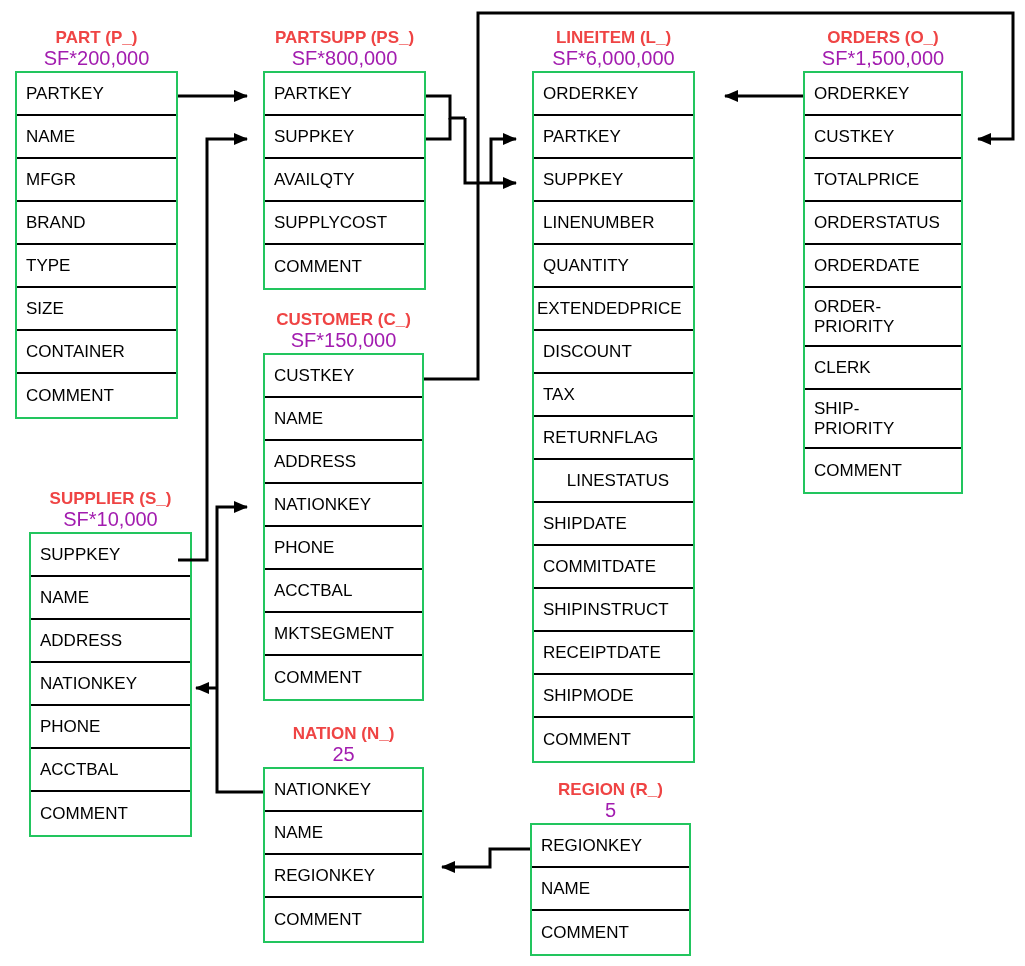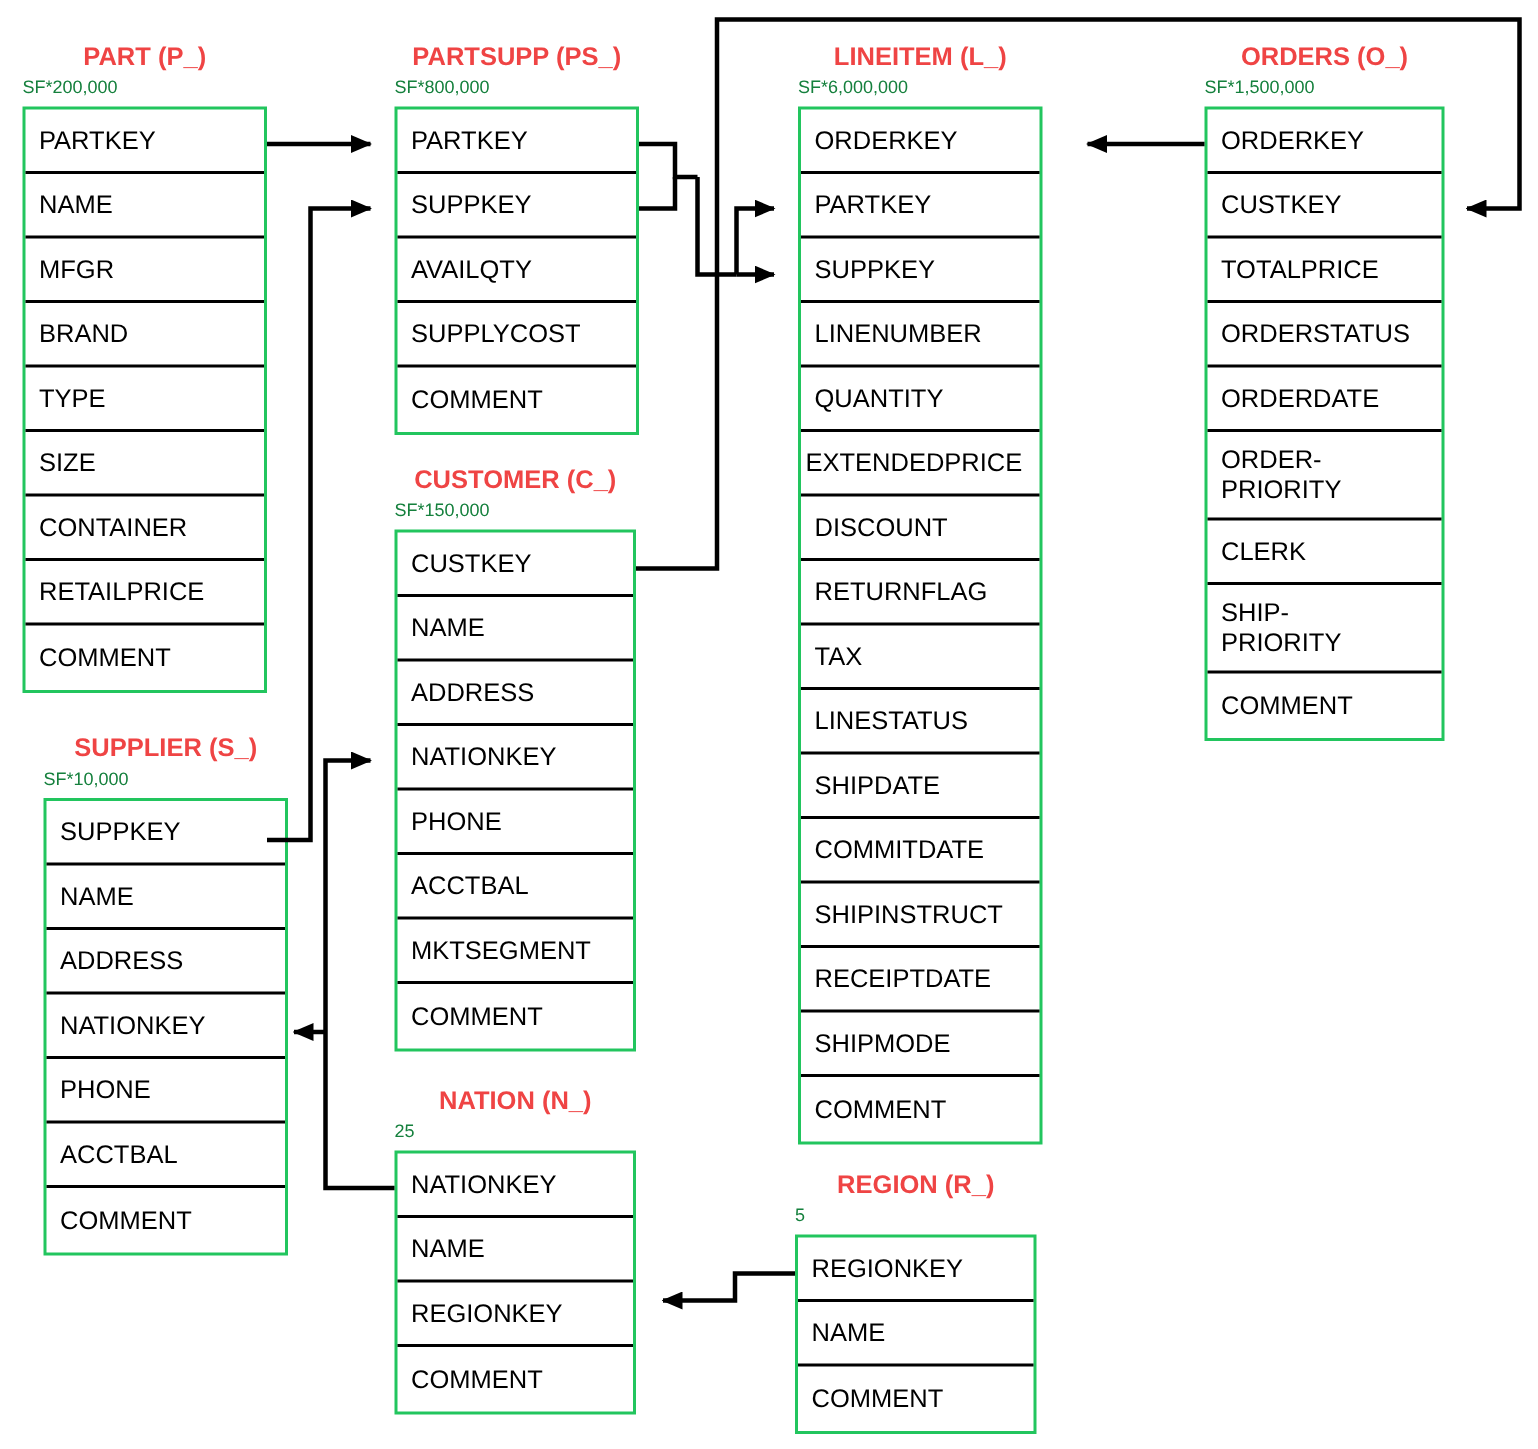--- a/index.html
+++ b/index.html
@@ -20,23 +20,23 @@
   }
   .tbl-title {
     font-weight: bold;
     font-size: 17px;
     color: #ef4444;
     text-align: center;
     line-height: 20px;
     white-space: nowrap;
   }
   .tbl-card {
-    font-size: 12px;
-    color: #15803d;
-    text-align: left;
+    font-size: 20px;
+    color: #a21caf;
+    text-align: center;
     line-height: 20px;
     white-space: nowrap;
   }
   .tbl-box {
     border: 2px solid #22c55e;
     background: #fff;
     box-sizing: border-box;
   }
   .tbl-row {
     border-bottom: 2px solid #000;
@@ -88,23 +88,20 @@
       <div class="tbl-row" style="height:43px;">
           <span class="rowtext">TYPE</span>
         </div>
       <div class="tbl-row" style="height:43px;text-align:center;">
           <span class="rowtext">SIZE</span>
         </div>
       <div class="tbl-row" style="height:43px;">
           <span class="rowtext">CONTAINER</span>
         </div>
       <div class="tbl-row" style="height:43px;">
-          <span class="rowtext">RETAILPRICE</span>
-        </div>
-      <div class="tbl-row" style="height:43px;">
           <span class="rowtext">COMMENT</span>
         </div>
     </div>
   </div>
 
   <div class="table-block" style="left:263px; top:28px; width:163px;">
     <div class="tbl-title">PARTSUPP (PS_)</div>
     <div class="tbl-card">SF*800,000</div>
     <div class="tbl-box" style="margin-top:3px;">
       <div class="tbl-row" style="height:43px;">
@@ -144,26 +141,26 @@
       <div class="tbl-row" style="height:43px;">
           <span class="rowtext">QUANTITY</span>
         </div>
       <div class="tbl-row" style="height:43px;padding-left:3px;">
           <span class="rowtext">EXTENDEDPRICE</span>
         </div>
       <div class="tbl-row" style="height:43px;">
           <span class="rowtext">DISCOUNT</span>
         </div>
       <div class="tbl-row" style="height:43px;">
+          <span class="rowtext">TAX</span>
+        </div>
+      <div class="tbl-row" style="height:43px;">
           <span class="rowtext">RETURNFLAG</span>
         </div>
-      <div class="tbl-row" style="height:43px;">
-          <span class="rowtext">TAX</span>
-        </div>
-      <div class="tbl-row" style="height:43px;">
+      <div class="tbl-row" style="height:43px;justify-content:center;">
           <span class="rowtext">LINESTATUS</span>
         </div>
       <div class="tbl-row" style="height:43px;">
           <span class="rowtext">SHIPDATE</span>
         </div>
       <div class="tbl-row" style="height:43px;">
           <span class="rowtext">COMMITDATE</span>
         </div>
       <div class="tbl-row" style="height:43px;">
           <span class="rowtext">SHIPINSTRUCT</span>

